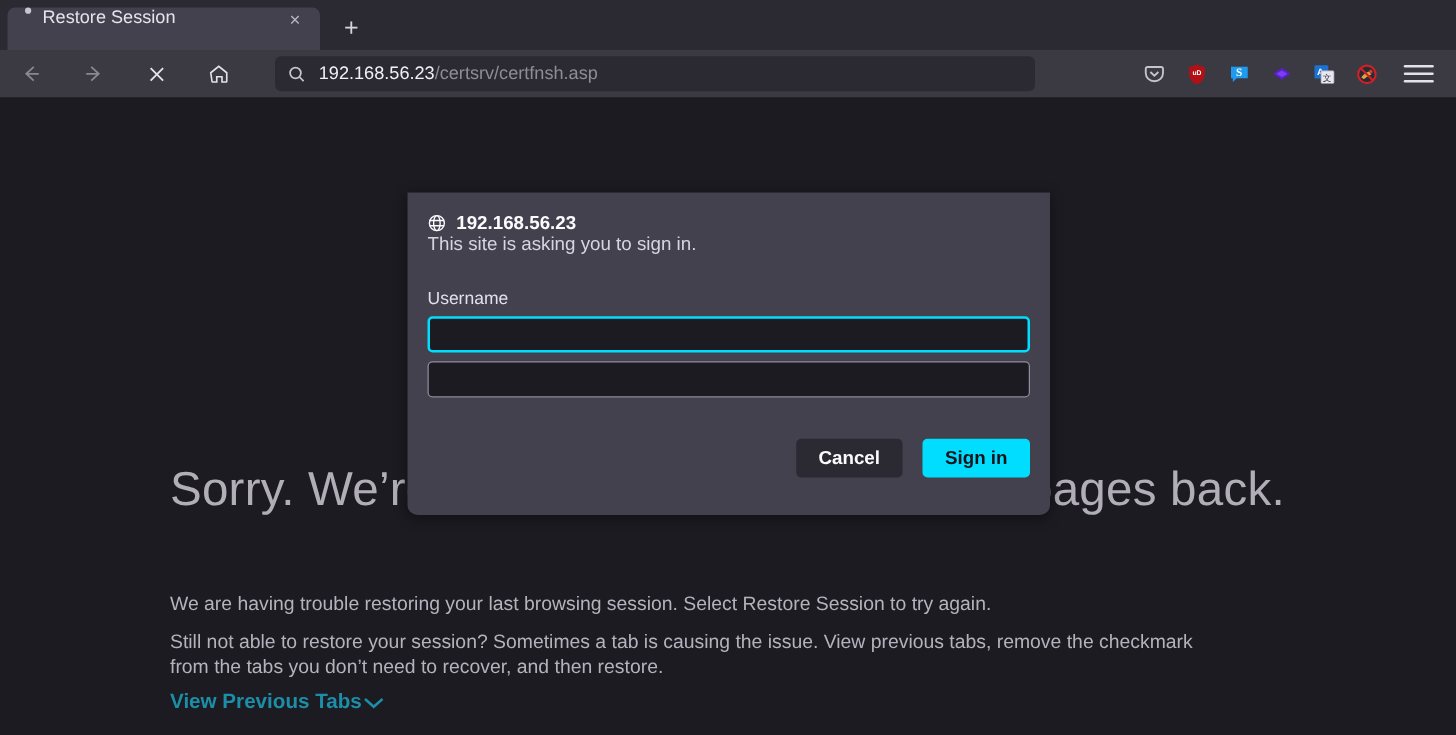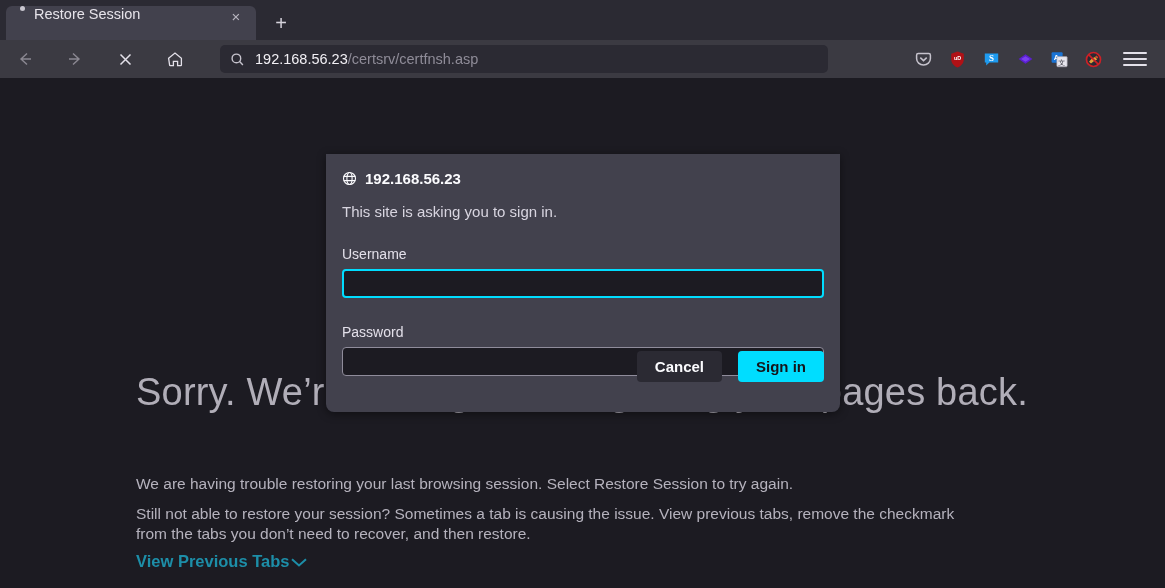--- a/index.html
+++ b/index.html
@@ -112,21 +112,21 @@
     border-radius: 0 0 8px 8px;
     padding: 16px 16px 0 16px;
     box-shadow: 0 2px 10px rgba(0,0,0,.45);
   }
   #dlg-host {
     display: flex; align-items: center; gap: 8px;
     color: #fbfbfe; font-size: 15px; font-weight: bold;
   }
   #dlg-host .globe { display: flex; }
   #dlg-msg {
-    margin-top: 16px; color: #d8d5e0; font-size: 15px;
+    margin-top: 0; color: #d8d5e0; font-size: 15px;
   }
   .field-label {
     margin-top: 26px; color: #e3e0ea; font-size: 14px;
   }
   .field-input {
     margin-top: 7px; height: 29px; width: 482px;
     background: #1c1b22; border-radius: 4px;
     border: 1px solid #8f8c9b;
   }
   .field-input.focused {
@@ -268,21 +268,20 @@
           </svg>
         </span>
         <span>192.168.56.23</span>
       </div>
 
       <div id="dlg-msg">This site is asking you to sign in.</div>
 
       <div class="field-label">Username</div>
       <div class="field-input focused"></div>
 
-      <div class="field-label">Password</div>
       <div class="field-input"></div>
 
       <div id="dlg-buttons">
         <div class="dlgbtn cancel">Cancel</div>
         <div class="dlgbtn signin">Sign in</div>
       </div>
     </div>
 
   </div>
 </div>

